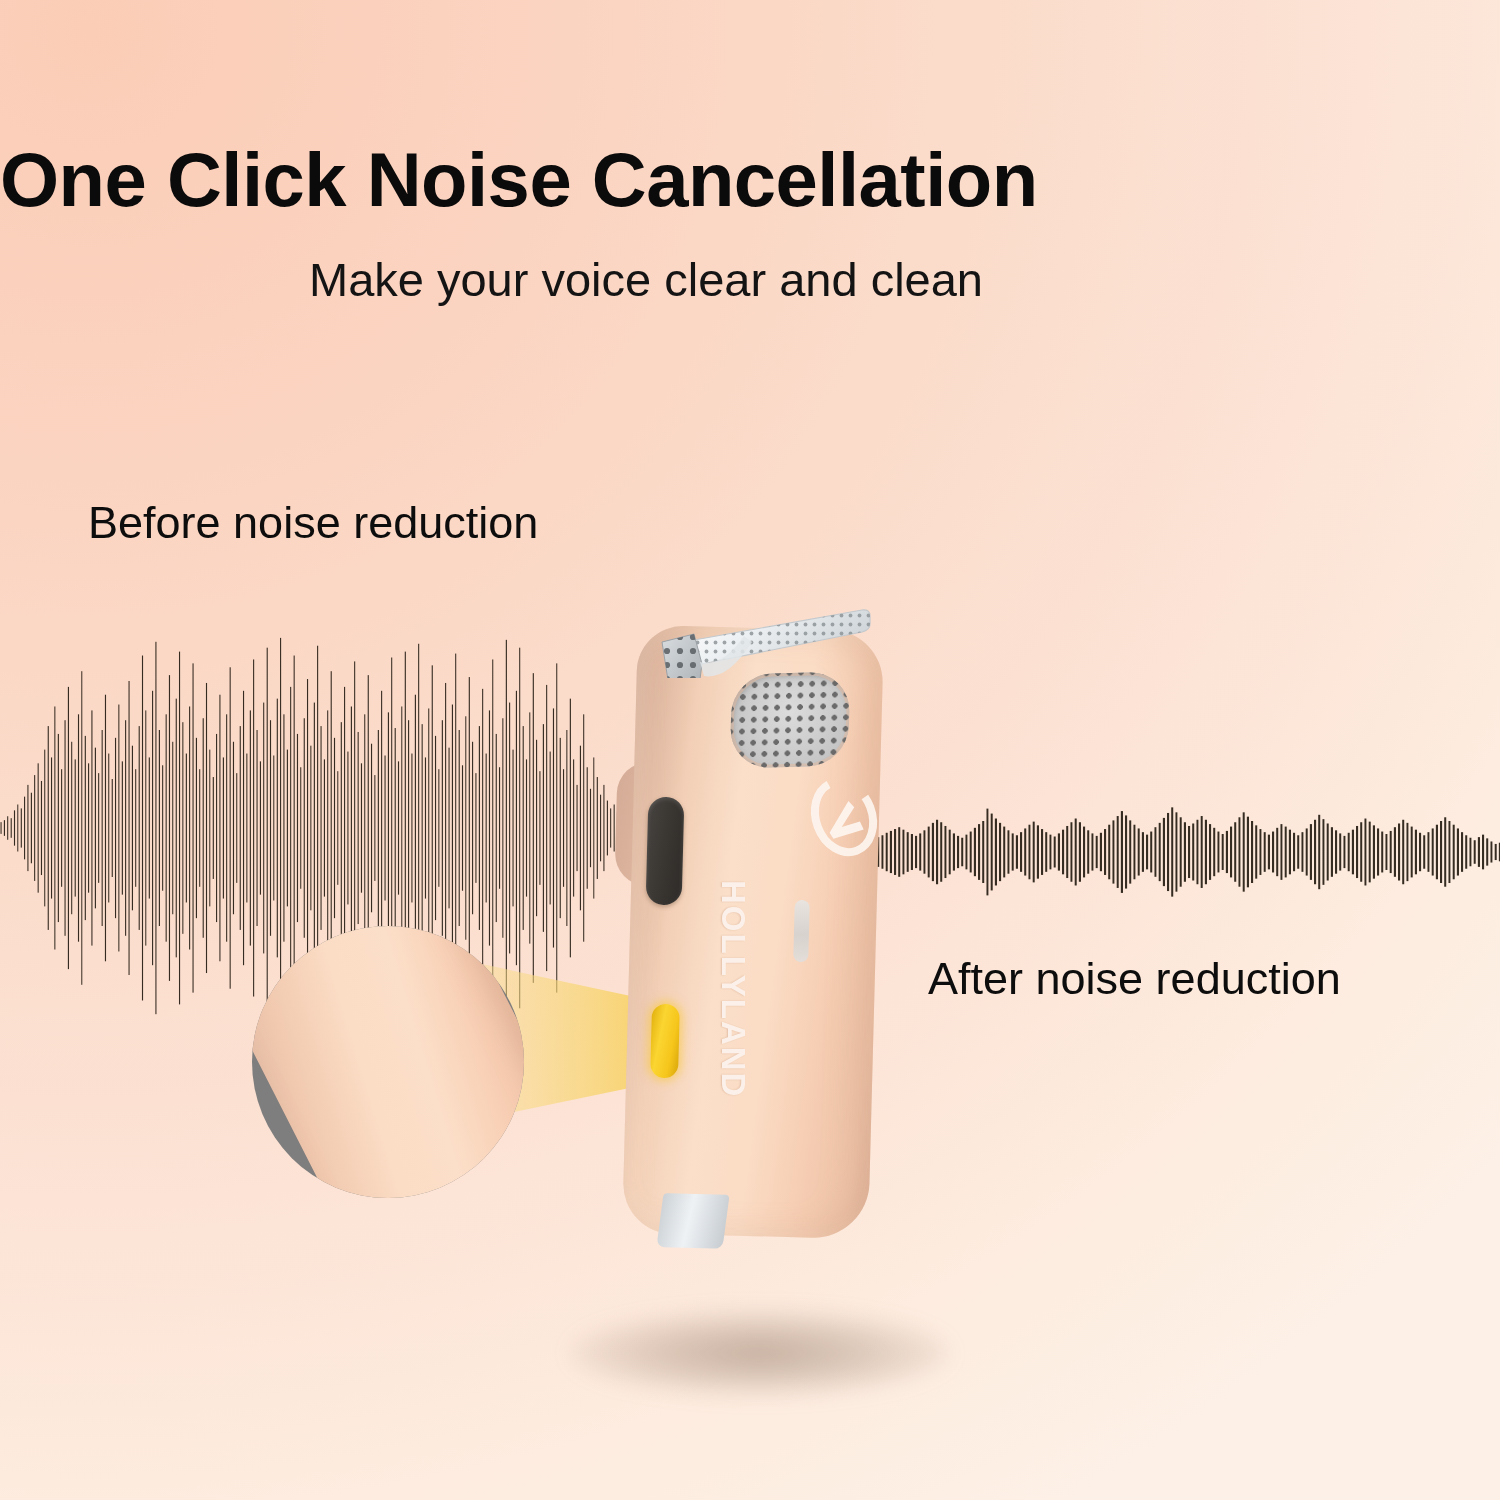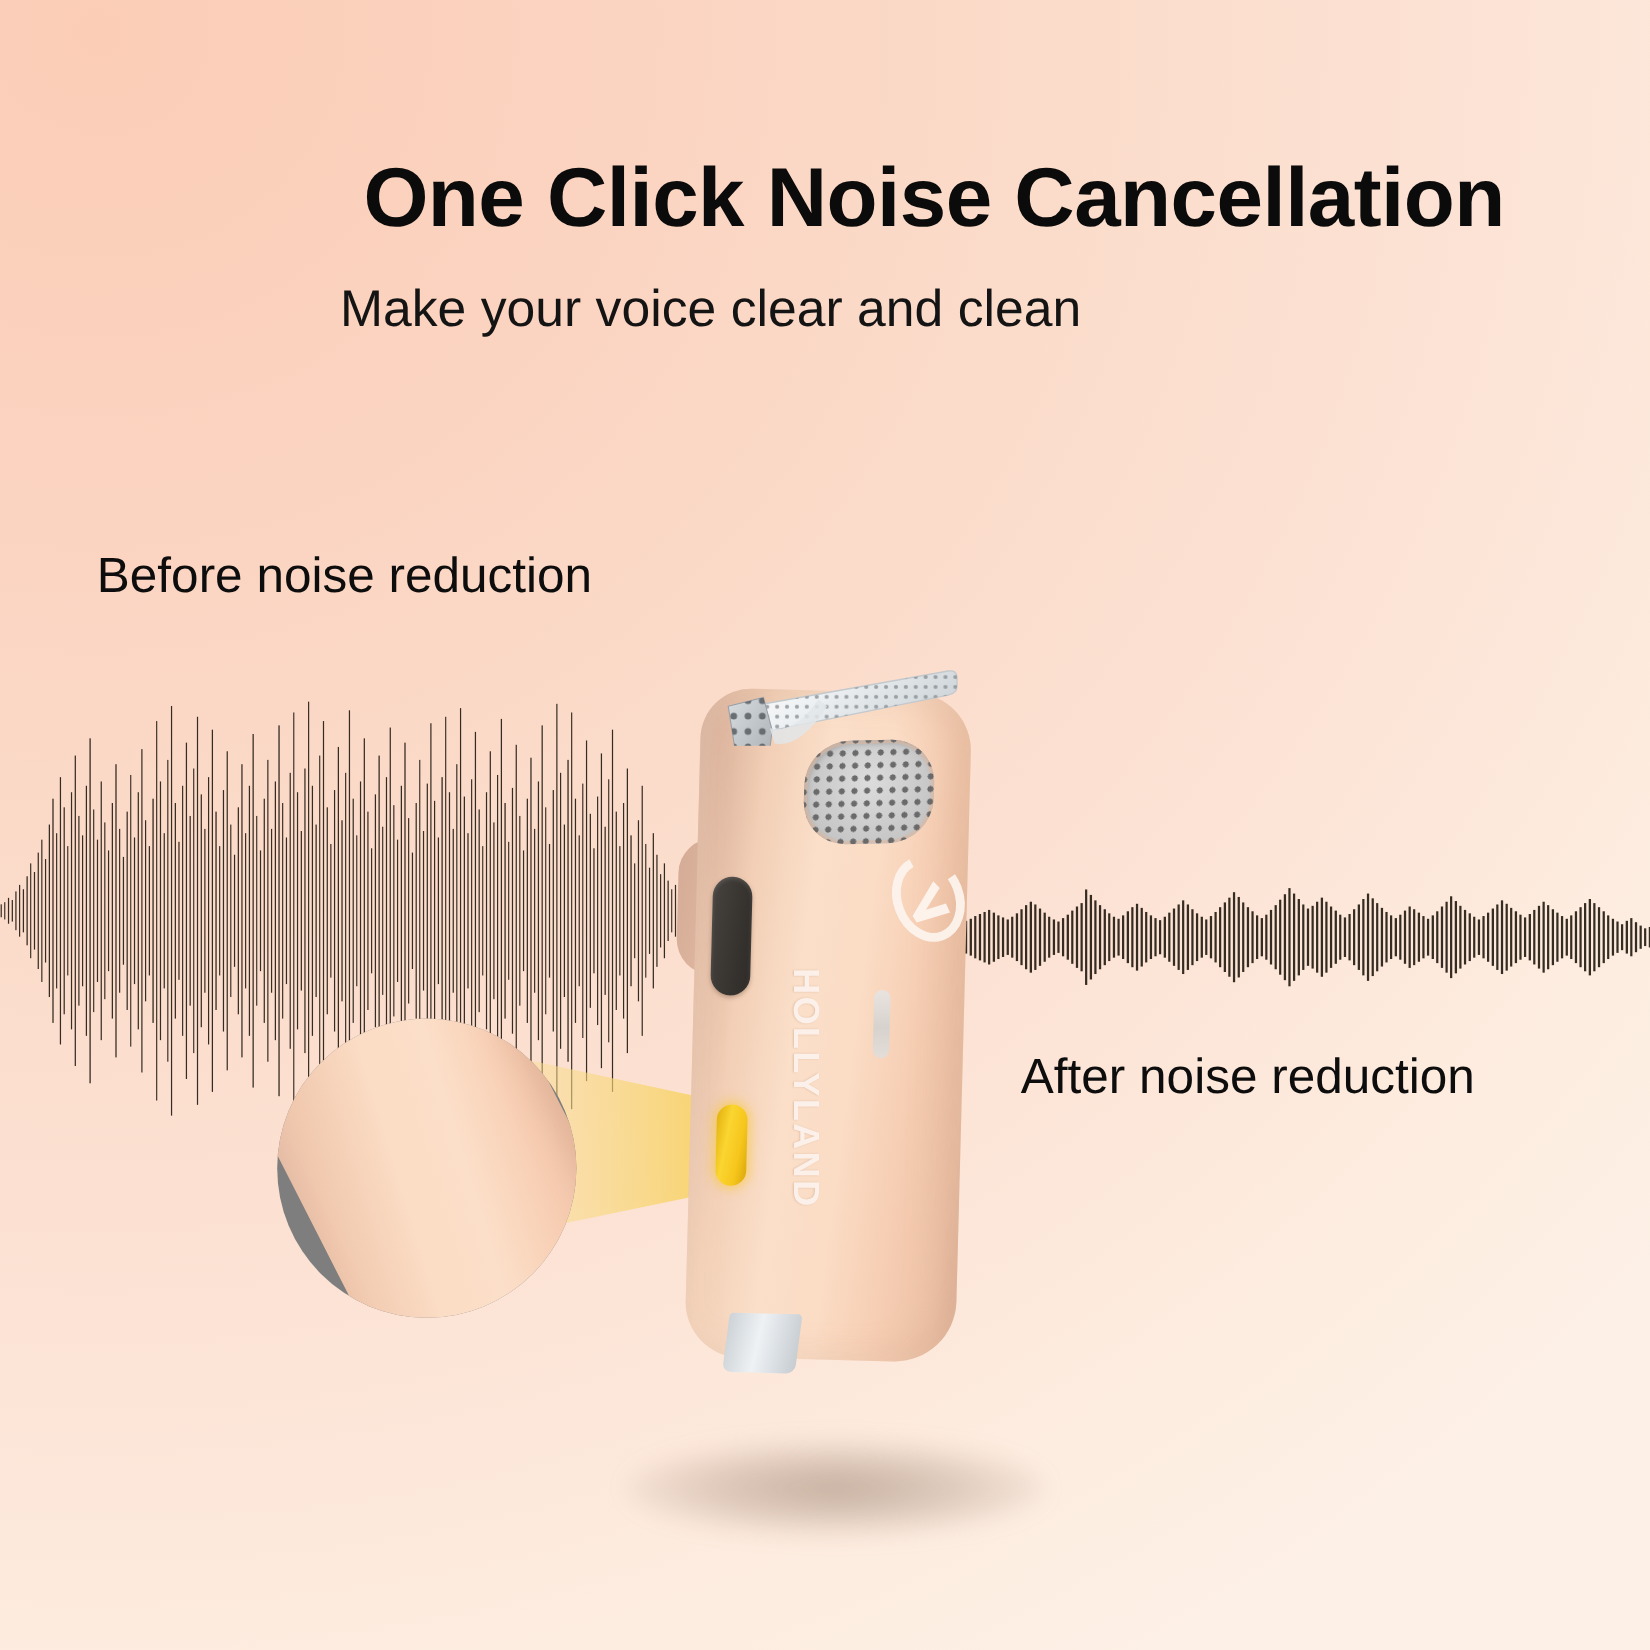--- a/index.html
+++ b/index.html
@@ -23,21 +23,21 @@
         #fdecdf 86%,
         #fdf0e6 100%);
   }
 
   
   #headline {
     position: absolute;
     top: 140px;
     left: 0;
     width: 1368px;
-    text-align: right;
+    text-align: left;
     font-size: 76px;
     font-weight: bold;
     letter-spacing: -0.5px;
     color: #0b0b0b;
     line-height: 1.05;
     white-space: nowrap;
   }
   #subhead {
     position: absolute;
     top: 252px;

